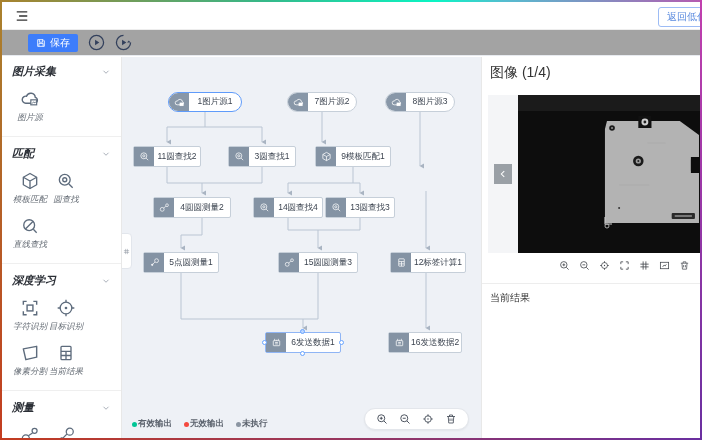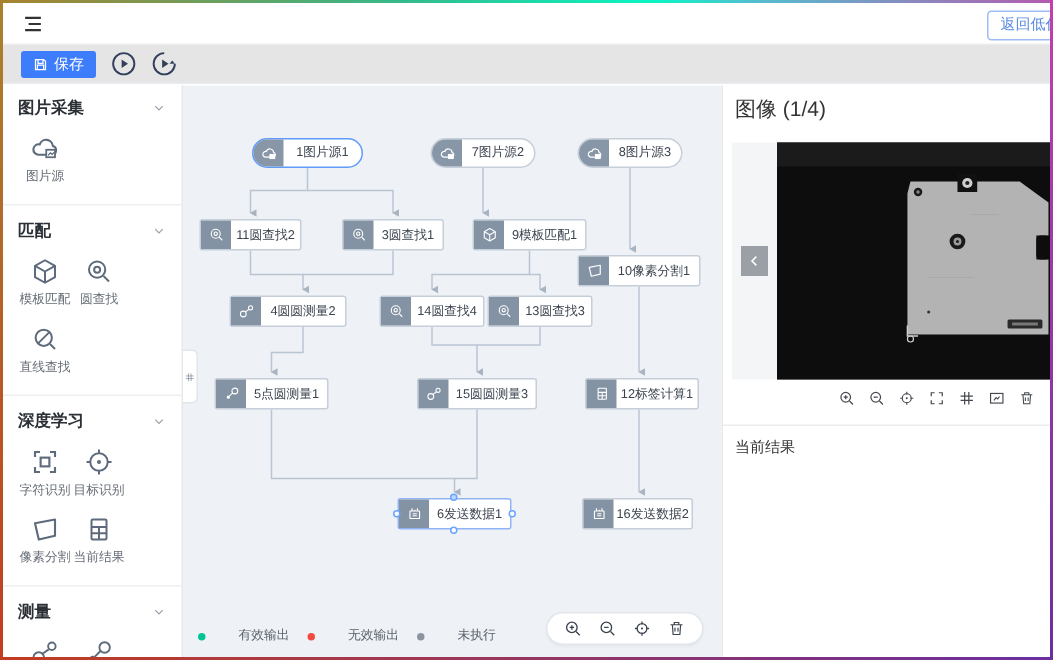--- a/index.html
+++ b/index.html
@@ -11,26 +11,26 @@
   .bord.r{right:0;top:0;width:2px;height:440px;background:linear-gradient(180deg,#c13fae,#6a2fa0);}
   .bord.b{left:0;bottom:0;width:702px;height:2px;background:linear-gradient(90deg,#c33c20,#6a2fa0);}
   .bord.l{left:0;top:0;width:2px;height:440px;background:linear-gradient(180deg,#a9822d,#c33c20);}
 
   svg.ic{display:block;}
   
   #topbar{position:absolute;left:2px;top:2px;width:698px;height:28px;background:#fff;border-bottom:1px solid #ededed;}
   #menu-btn{position:absolute;left:12px;top:7px;width:16px;height:14px;color:#333;cursor:pointer;}
   #back-btn{position:absolute;left:656px;top:5px;height:20px;padding:0 8px;border:1px solid #9dbcf5;border-radius:3px;background:#fff;color:#5b8bdf;font-size:10px;line-height:18px;white-space:nowrap;}
   
-  #toolbar{position:absolute;left:2px;top:30px;width:698px;height:26px;background:#e5e5e5;border-bottom:1px solid #e8ebf0;display:flex;align-items:center;gap:10px;padding-left:12px;}
+  #toolbar{position:absolute;left:2px;top:30px;width:698px;height:26px;background:#a3a3a3;border-bottom:1px solid #e8ebf0;display:flex;align-items:center;gap:10px;padding-left:26px;}
   #save-btn{height:18px;background:#3d7dfb;color:#fff;border:none;border-radius:2px;font-size:10px;display:flex;align-items:center;gap:4px;padding:0 8px;cursor:pointer;}
   .round-btn{width:17px;height:17px;color:#33405c;background:none;border:none;padding:0;cursor:pointer;}
   
   #sidebar{position:absolute;left:2px;top:57px;width:120px;height:381px;background:#fff;border-right:1px solid #e8e8e8;overflow:hidden;}
-  .sec{padding:7px 10px 4px 10px;}
+  .sec{padding:7px 10px 4px 10px;font-style:italic;}
   .sec-head{display:flex;justify-content:space-between;align-items:center;color:#2b2f36;font-size:11px;font-weight:bold;margin-bottom:6px;}
   .sec-head .chev{color:#99a0ab;}
   .sec-items{display:flex;flex-wrap:wrap;}
   .tool{width:34px;margin:4px 1px 6px 1px;display:flex;flex-direction:column;align-items:center;gap:3px;cursor:pointer;}
   .tool .tic{width:20px;height:20px;color:#5d6b7c;}
   .tool .tlabel{font-size:8.5px;color:#666d76;white-space:nowrap;}
   .sec-div{height:1px;background:#efefef;margin:2px 0;}
   
   #canvas{position:absolute;left:122px;top:57px;width:359px;height:381px;background:#eef1f6;overflow:hidden;}
   #edges{position:absolute;left:0;top:0;}
@@ -40,21 +40,21 @@
   .node.pill{height:20px;border-radius:10px;}
   .node.pill .nbadge{width:20px;border-radius:10px 0 0 10px;background:#8897a8;}
   .node.sel-blue{border-color:#5f9bfa;}
   .node.sel-handles{border-color:#8fb5f5;}
   .handle{position:absolute;width:5px;height:5px;border-radius:50%;background:#fff;border:1px solid #69a4ff;}
   .handle.hl{left:-4px;top:7px;}.handle.hr{right:-4px;top:7px;}
   .handle.ht{left:50%;margin-left:-3px;top:-4px;background:#bcd6ff;}
   .handle.hb{left:50%;margin-left:-3px;bottom:-4px;}
   #collapse-tab{position:absolute;left:-2px;top:176px;width:12px;height:36px;background:#fff;border:1px solid #e2e6ec;border-radius:0 4px 4px 0;display:flex;align-items:center;justify-content:center;color:#8a93a0;cursor:pointer;}
   #legend{position:absolute;left:10px;bottom:8px;display:flex;gap:12px;align-items:center;}
-  .leg{display:flex;align-items:center;gap:22px;font-size:8.5px;color:#5b626d;}
+  .leg{display:flex;align-items:center;gap:1px;font-size:8.5px;color:#5b626d;font-weight:bold;}
   .dot{width:5px;height:5px;border-radius:50%;}
   #canvas-zoom{position:absolute;right:12px;bottom:8px;height:22px;background:#fff;border:1px solid #e3e6eb;border-radius:11px;display:flex;align-items:center;gap:11px;padding:0 11px;box-shadow:0 1px 2px rgba(0,0,0,.05);}
   #canvas-zoom .czi{width:12px;height:12px;color:#3c4450;cursor:pointer;}
   
   #rpanel{position:absolute;left:481px;top:57px;width:219px;height:381px;background:#fff;border-left:1px solid #e8e8e8;}
   #img-title{position:absolute;left:8px;top:7px;font-size:14px;color:#333;}
   #viewer{position:absolute;left:6px;top:38px;right:0;height:158px;display:flex;}
   #nav-strip{width:30px;background:#f4f5f7;display:flex;align-items:center;justify-content:center;flex:none;}
   #nav-prev{width:18px;height:20px;background:#9aa0a6;border:none;color:#fff;display:flex;align-items:center;justify-content:center;cursor:pointer;padding:0;}
   #indimg{flex:1;background:#0d0d0d;}
@@ -429,28 +429,20 @@
     </div>
     <div class="node" style="left:193px;top:89px;width:76px">
       <span class="nbadge">
           <svg class="ic" width="11" height="11" viewBox="0 0 24 24">
             <use href="#i-cube"></use>
           </svg>
         </span>
       <span class="nlabel">9模板匹配1</span>
     </div>
 
-    <div class="node" style="left:263px;top:113px;width:82px">
-      <span class="nbadge">
-          <svg class="ic" width="11" height="11" viewBox="0 0 24 24">
-            <use href="#i-seg"></use>
-          </svg>
-        </span>
-      <span class="nlabel">10像素分割1</span>
-    </div>
 
     <div class="node" style="left:31px;top:140px;width:78px">
       <span class="nbadge">
           <svg class="ic" width="11" height="11" viewBox="0 0 24 24">
             <use href="#i-meas-cc"></use>
           </svg>
         </span>
       <span class="nlabel">4圆圆测量2</span>
     </div>
     <div class="node" style="left:131px;top:140px;width:70px">

